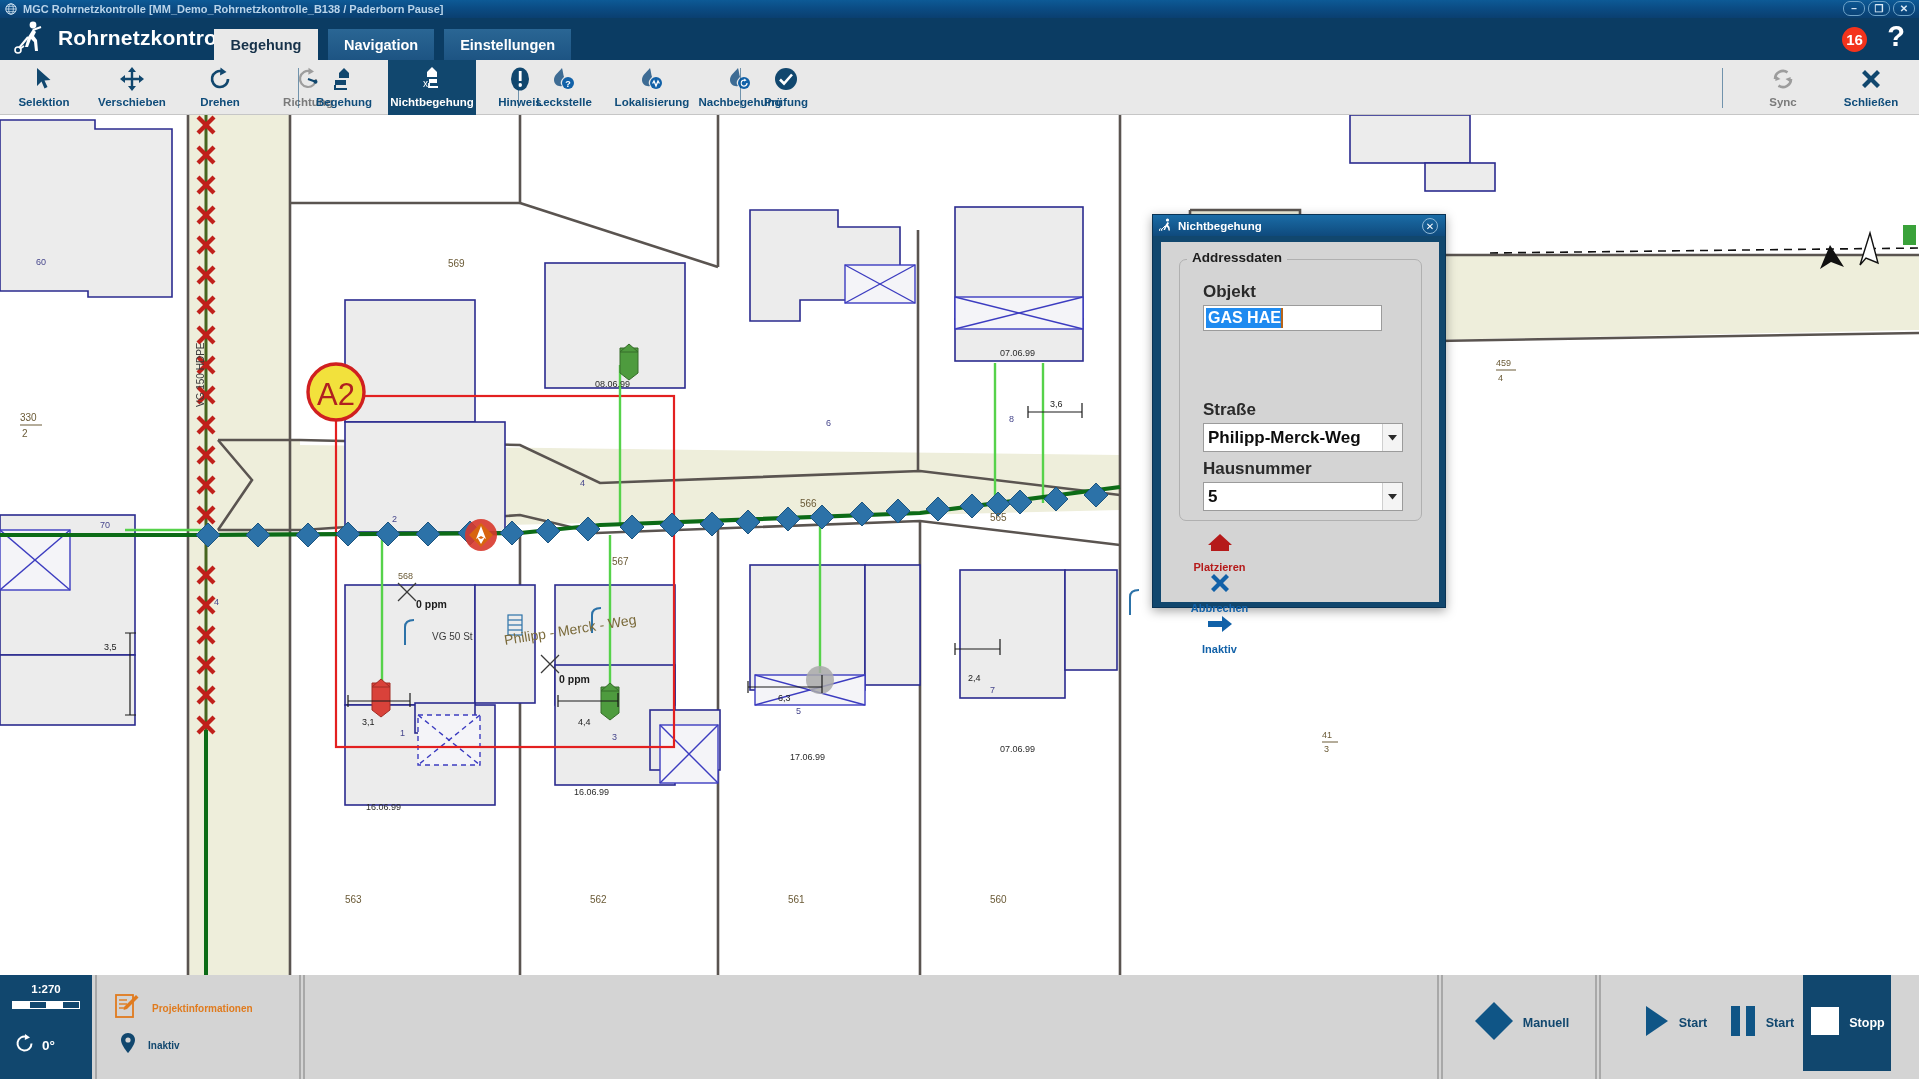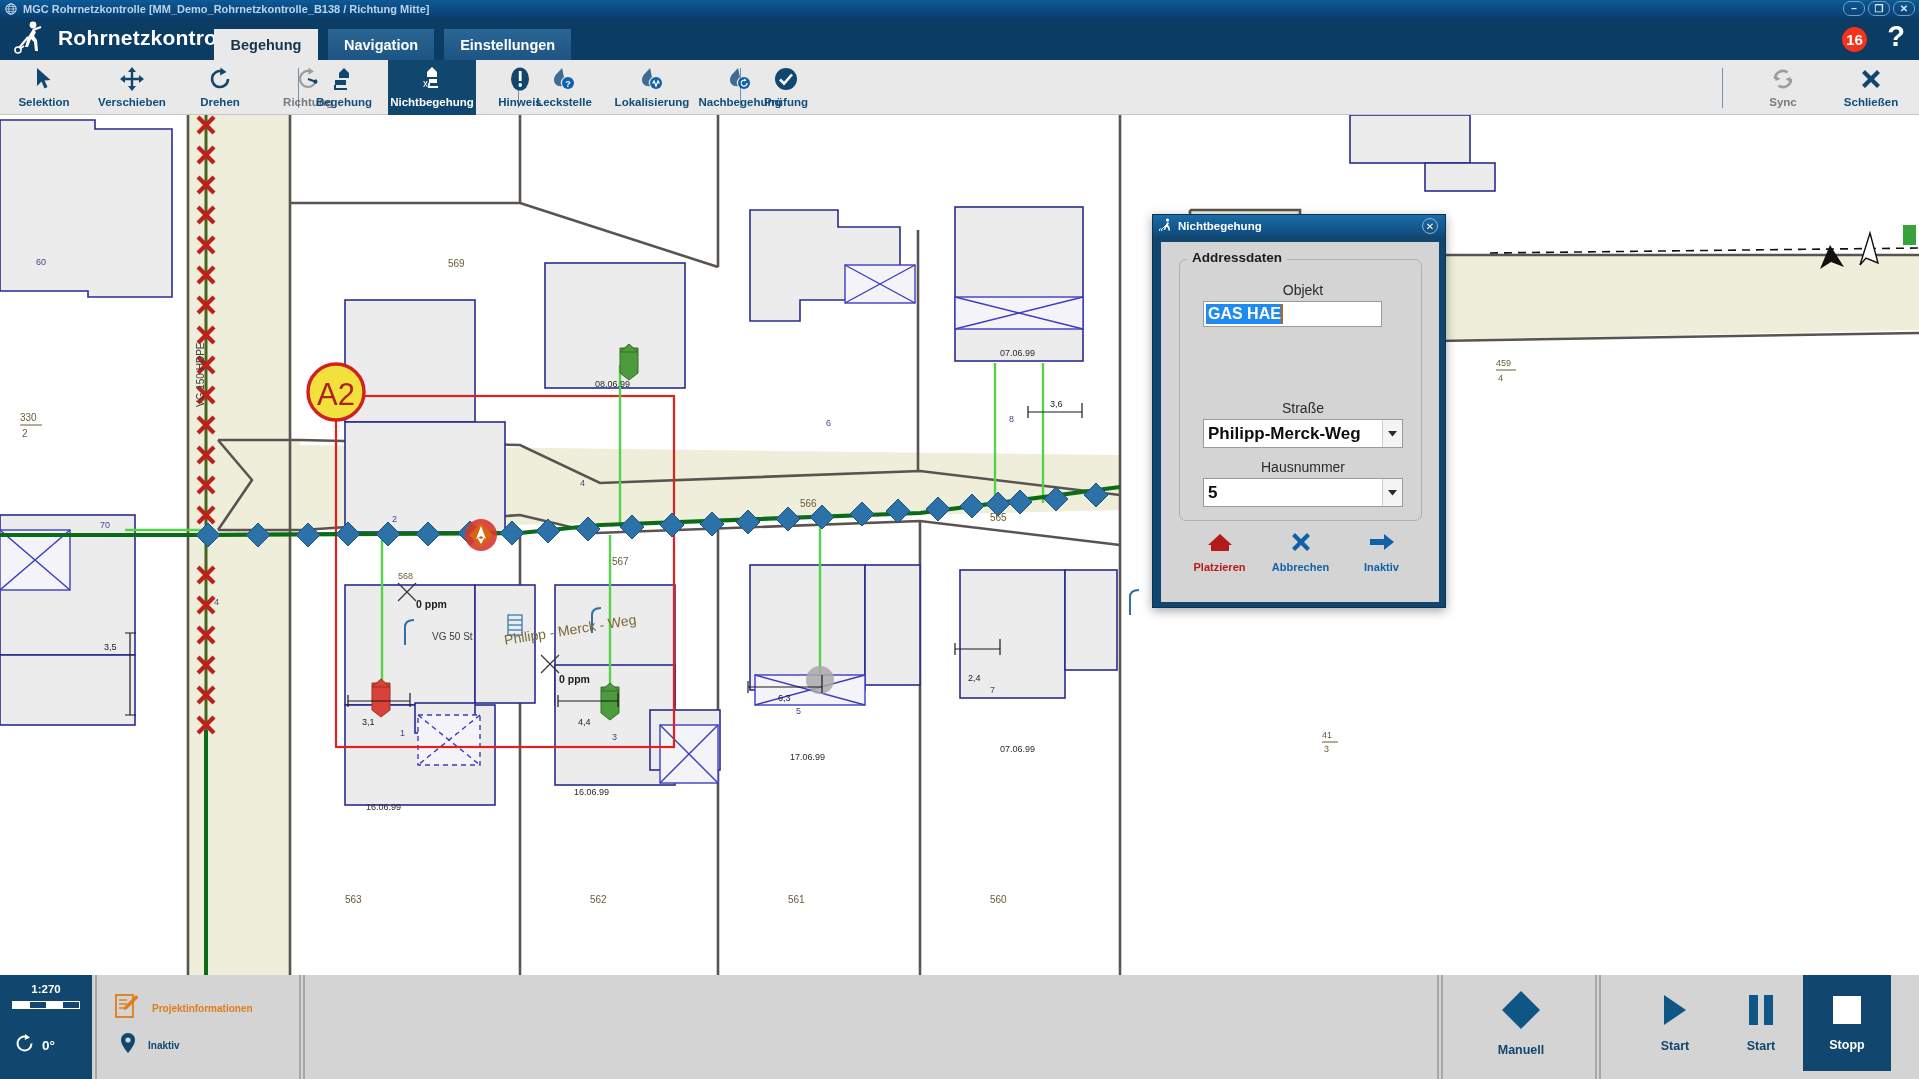--- a/index.html
+++ b/index.html
@@ -79,21 +79,21 @@
   .pmid{ left:303px; width:1136px; }
   .pman{ left:1441px; width:156px; }
   .pctl{ left:1599px; width:320px; border-right:none;}
 
   .prow{ position:absolute; display:flex; align-items:center; gap:13px; cursor:pointer;}
   .prow .lbl{ font-size:10px; font-weight:bold; }
   .orange{ color:#e07b1e; }
   .navy{ color:#11476e; }
 
   .ctlbtn{ position:absolute; top:0; height:96px; width:88px;
-           display:flex; flex-direction:column; align-items:center; justify-content:center;
+           display:flex; flex-direction:row; align-items:center; justify-content:center;
            gap:8px; cursor:pointer;}
   .ctlbtn .lb{ font-size:12.5px; font-weight:bold; color:#11476e;}
   .ctlbtn.on{ background:#11476e;}
   .ctlbtn.on .lb{ color:#fff;}
 
   
   .dlg{ position:absolute; left:1152px; top:214px; width:294px; height:394px;
         background:#11476e; border:1px solid #0a3354;
         box-shadow:0 3px 10px rgba(0,0,0,.35); }
   .dlg .dtitle{ height:21px; background:linear-gradient(to bottom,#1a6ca6,#0f4a7d);
@@ -101,32 +101,32 @@
   .dlg .dtitle .dic{ margin:0 5px 0 6px; }
   .dlg .dclose{ position:absolute; right:7px; top:3px; width:16px; height:16px; border-radius:50%;
                 border:1px solid #8fb8d6; color:#fff; font-size:10px; display:flex;
                 align-items:center; justify-content:center; cursor:pointer;}
   .dbody{ position:absolute; left:8px; top:27px; width:278px; height:360px; background:#d4d4d4;}
   .fieldset{ position:absolute; left:18px; top:17px; width:243px; height:262px;
              border:1px solid #b0b0b0; border-radius:7px;}
   .legend{ position:absolute; left:26px; top:8px; background:#d4d4d4; padding:0 5px;
            font-size:13.5px; font-weight:bold; color:#1d1d1d;}
   .fld{ position:absolute; left:42px; width:200px; }
-  .fld .flab{ font-size:14px; font-weight:normal; color:#2a2a2a; margin-bottom:3px;text-align:center;}
+  .fld .flab{ font-size:17px; font-weight:bold; color:#2a2a2a; margin-bottom:3px;}
   .inp{ width:179px; height:26px; background:#fff; border:1px solid #9b9b9b;
         display:flex; align-items:center; padding-left:2px; }
   .inp .sel{ background:#1f8bf0; color:#fff; font-size:16px; font-weight:bold;
              padding:1px 0 1px 2px; border-right:2px solid #b8651a;}
   .combo{ width:200px; height:29px; background:#fff; border:1px solid #9b9b9b;
           display:flex; align-items:center; justify-content:space-between;}
   .combo .cv{ font-size:17px; font-weight:bold; color:#0d0d0d; padding-left:4px;
               white-space:nowrap; overflow:hidden;}
   .combo .carw{ width:20px; height:27px; border-left:1px solid #cfcfcf; background:#f4f4f4;
                 display:flex; align-items:center; justify-content:center;}
-  .dbtns{ position:absolute; left:18px; top:290px; width:243px; display:flex; }
+  .dbtns{ position:absolute; left:18px; top:290px; width:243px; display:flex;flex-direction:column; }
   .dbtn{ width:81px; display:flex; flex-direction:column; align-items:center; gap:5px; cursor:pointer;}
   .dbtn .lb{ font-size:11px; font-weight:bold; }
   .red{ color:#b51a1a; }
   .blue{ color:#1161a8; }
   .mouse-cursor{ position:absolute; left:1380px; top:300px; }
 </style>
 </head>
 <body>
 
 <div id="app">
@@ -134,21 +134,21 @@
   <div class="titlebar">
     <span class="globe">
       <svg width="12" height="12" viewBox="0 0 12 12">
           <circle cx="6" cy="6" r="5.2" fill="none" stroke="#cfe3f2" stroke-width="1"></circle>
           <ellipse cx="6" cy="6" rx="2.3" ry="5.2" fill="none" stroke="#cfe3f2" stroke-width=".8"></ellipse>
           <line x1="1" y1="6" x2="11" y2="6" stroke="#cfe3f2" stroke-width=".8"></line>
           <line x1="1.8" y1="3.3" x2="10.2" y2="3.3" stroke="#cfe3f2" stroke-width=".8"></line>
           <line x1="1.8" y1="8.7" x2="10.2" y2="8.7" stroke="#cfe3f2" stroke-width=".8"></line>
         </svg>
     </span>
-    <span>MGC Rohrnetzkontrolle [MM_Demo_Rohrnetzkontrolle_B138 / Richtung Mitte]</span>
+    <span>MGC Rohrnetzkontrolle [MM_Demo_Rohrnetzkontrolle_B138 / Paderborn Pause]</span>
     <div class="wbtns">
       <div class="wbtn">–</div>
       <div class="wbtn">❐</div>
       <div class="wbtn">✕</div>
     </div>
   </div>
 
   <div class="header">
     <div class="brand">
       <span class="logo">

